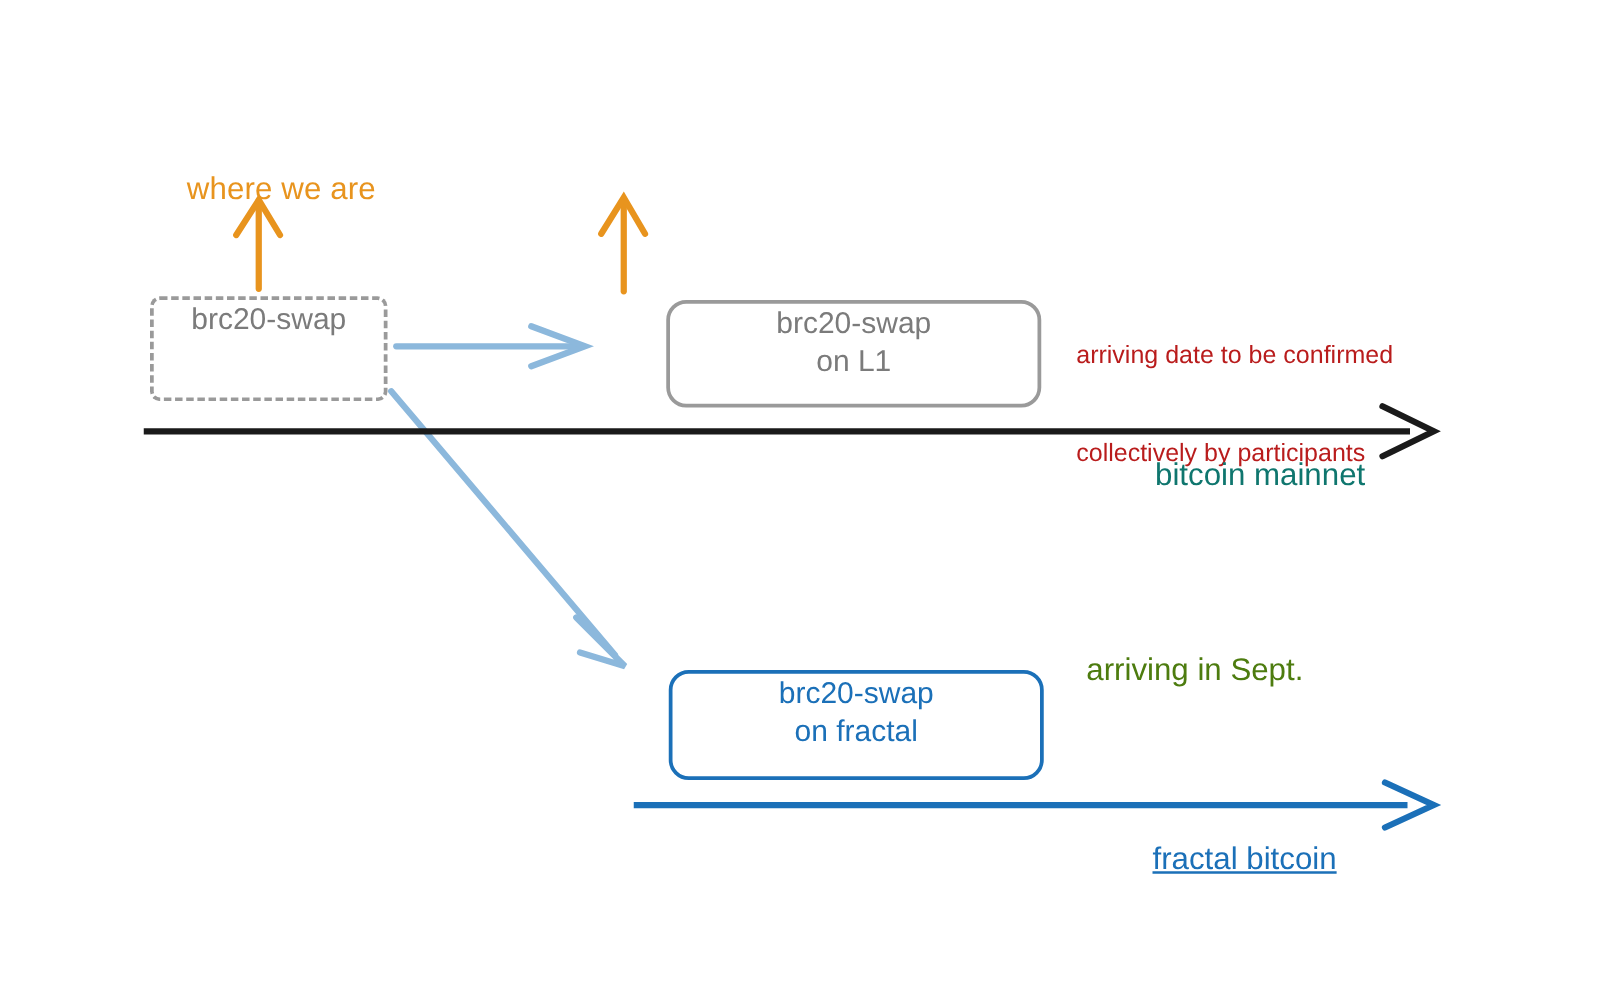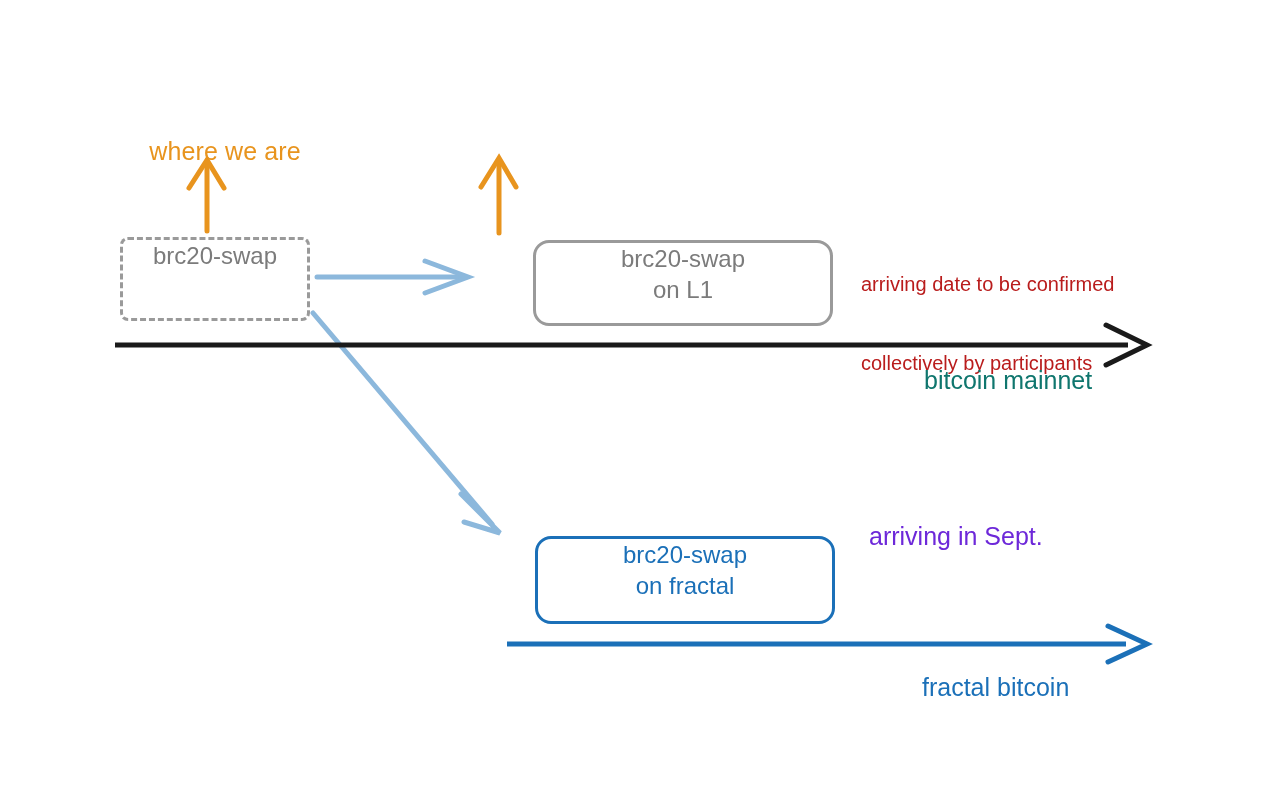--- a/index.html
+++ b/index.html
@@ -53,21 +53,21 @@
   .axis-label-blue {
     color: #1B70B8;
     font-size: 25px;
   }
   .note-gray {
     color: #b91c1c;
     font-size: 20px;
     line-height: 1.32;
   }
   .note-blue {
-    color: #6d28d9;
+    color: #4d7c0f;
     font-size: 25px;
   }
 
   
   .box {
     position: absolute;
     box-sizing: border-box;
     display: flex;
     flex-direction: column;
     align-items: center;
@@ -174,15 +174,15 @@
 
   <div class="label note-gray" style="left:843px; top:218px;">
     <div>arriving date to be confirmed</div>
     <div>collectively by participants</div>
   </div>
 
   <div class="label note-blue" style="left:851px; top:520px;">arriving in Sept.</div>
 
   <div class="label axis-label-dark" style="left:906px; top:364px;">bitcoin mainnet</div>
 
-  <div class="label axis-label-blue" style="left:904px; top:671px;">fractal bitcoin</div>
+  <div class="label axis-label-blue" style="left:904px; top:671px;text-decoration:underline;">fractal bitcoin</div>
 
 </div>
 
 </body></html>

